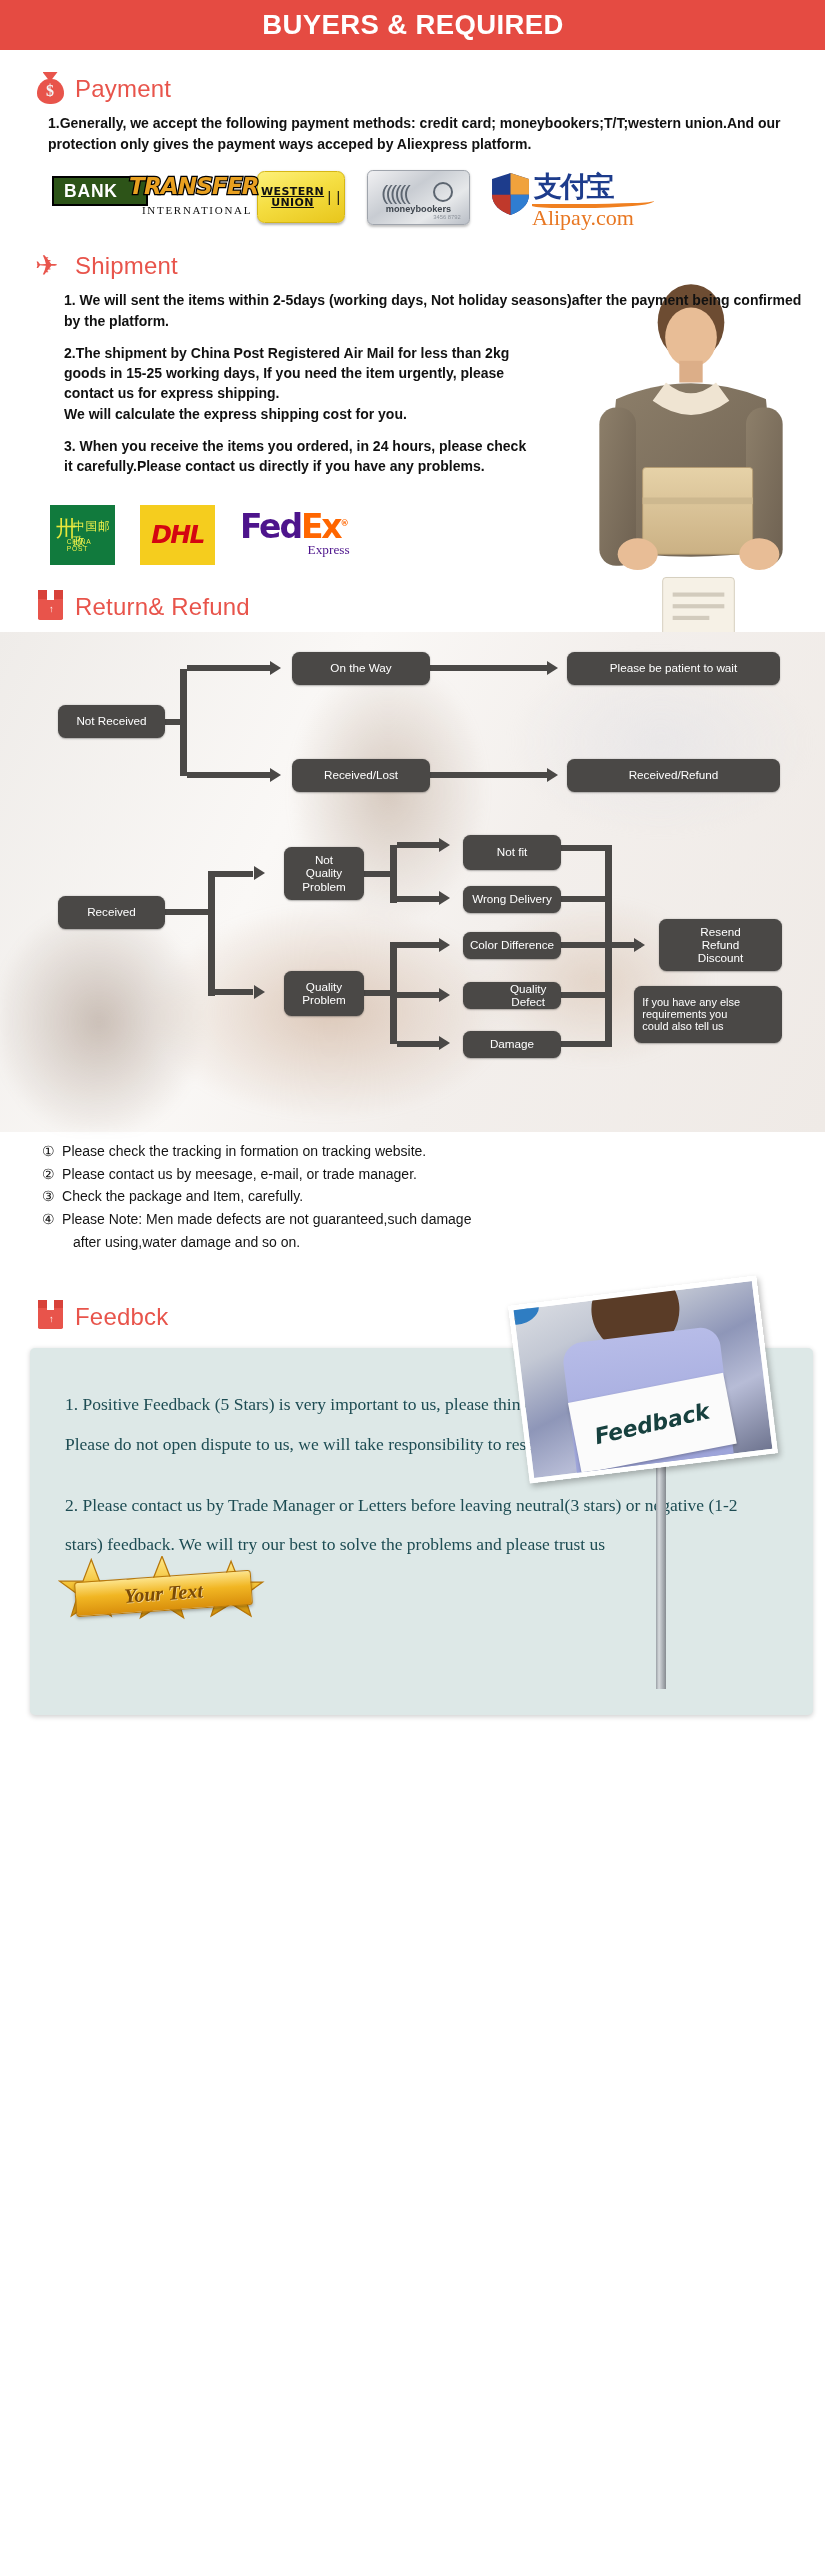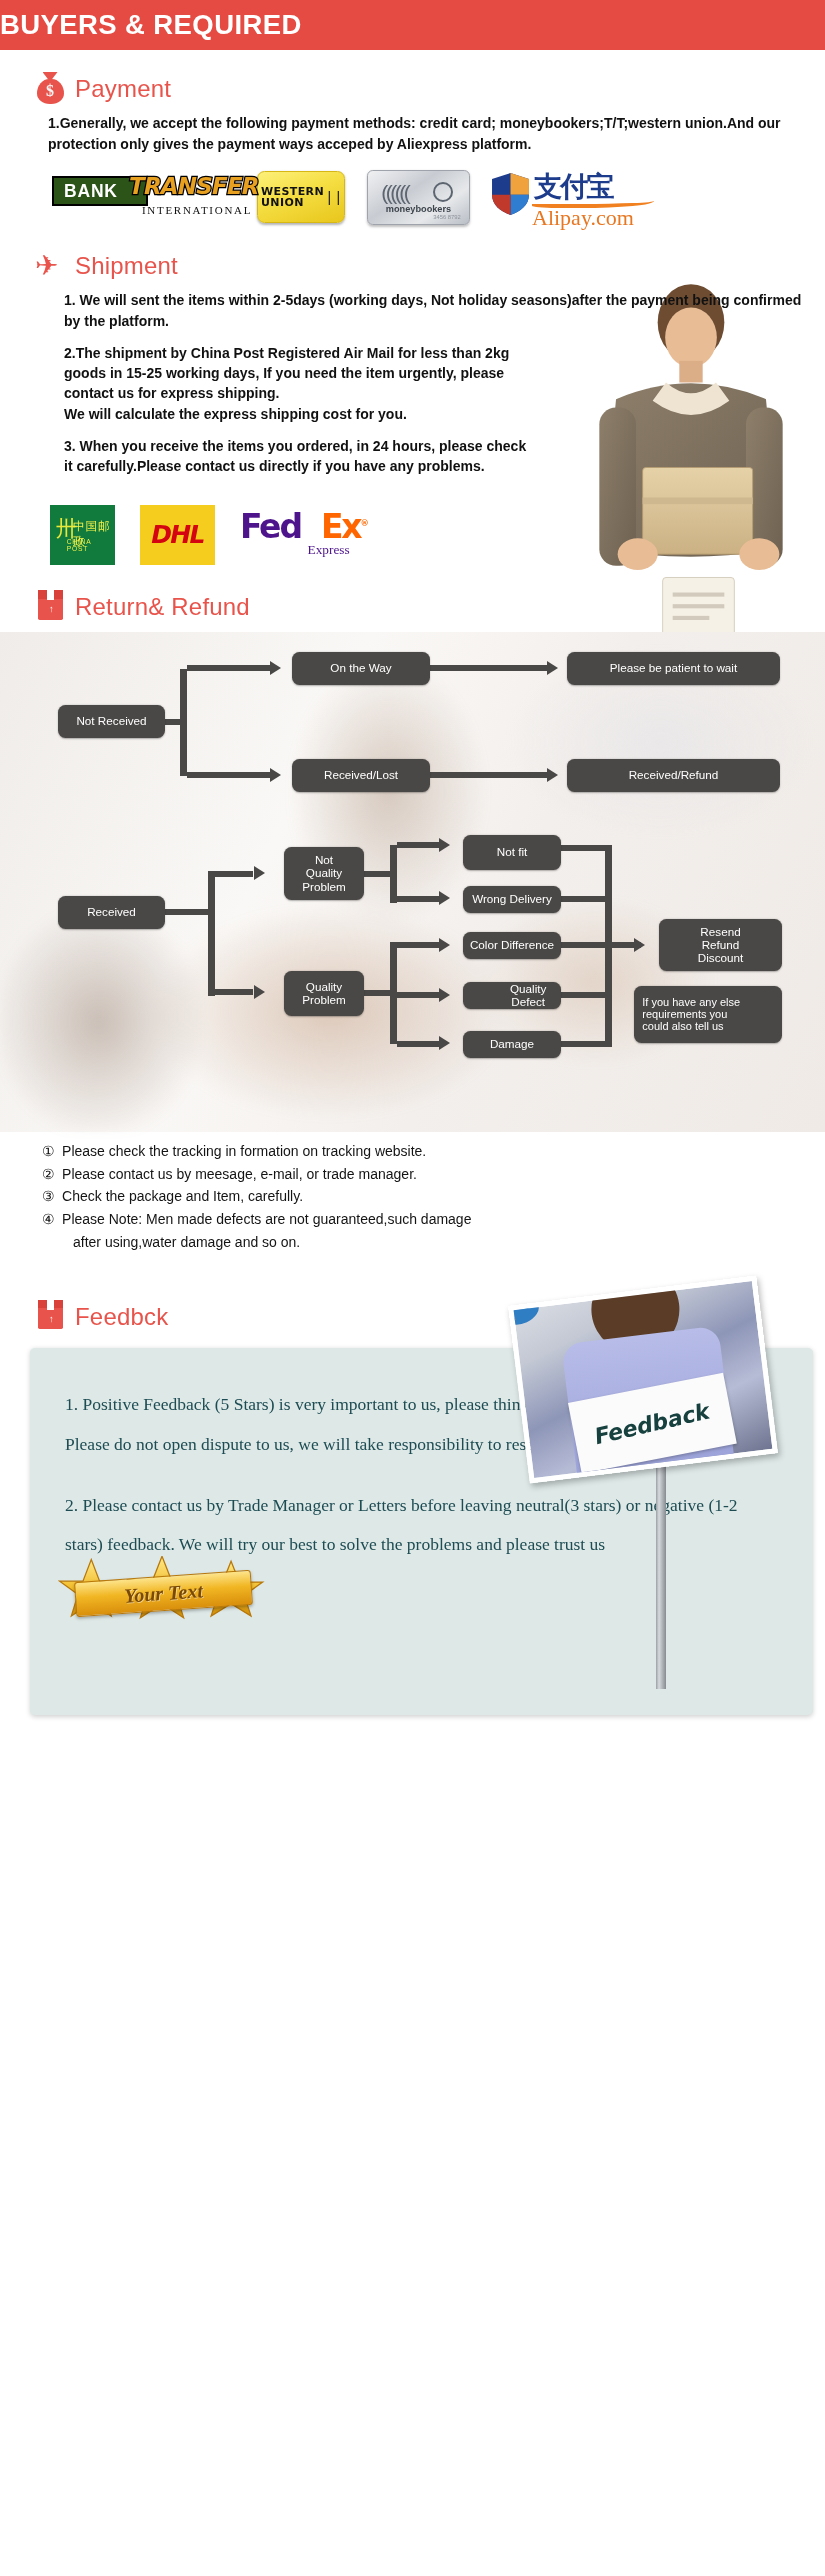--- a/index.html
+++ b/index.html
@@ -12,20 +12,21 @@
     -webkit-font-smoothing: antialiased;
   }
   .page { position: relative; width: 826px; min-height: 2576px; overflow: hidden; }
 
   
   .banner {
     background: #e54b42;
     height: 50px;
     display: flex;
     align-items: center;
+    justify-content: center;
   }
   .banner-title {
     color: #ffffff;
     font-size: 27.5px;
     font-weight: bold;
     letter-spacing: 0.4px;
   }
 
   
   .sec-head {
@@ -104,21 +105,21 @@
     color:#111; font-family:"Liberation Serif", serif;
   }
   .logo-wu {
     width: 88px; height: 52px; border-radius:7.5px;
     background: linear-gradient(160deg,#fdf07a 0%, #f5de42 45%, #e8c61c 100%);
     border:0.8px solid #d6b714;
     display:flex; align-items:center; justify-content:center;
     box-shadow: 0 1.7px 2.5px rgba(0,0,0,.3);
   }
   .wu-txt { font-size:11px; font-weight:bold; line-height:1.0; letter-spacing:0.4px; color:#111;
-     font-family:"DejaVu Sans", sans-serif; text-align:left; }
+     font-family:"DejaVu Sans", sans-serif; text-align:center;text-decoration:underline; }
   .wu-bars { display:inline-block; margin-left:3.3px; color:#111; font-size:14px; letter-spacing:0.8px;}
   .logo-mb {
     width:103px; height:55px; border-radius:5.8px;
     background: linear-gradient(145deg,#f1f1f3 0%, #c8ccd2 40%, #e6e8ea 70%, #b9bec6 100%);
     border:0.8px solid #9fa4ac; position:relative; box-shadow: 0 1.7px 2.5px rgba(0,0,0,.25);
   }
   .mb-wave { position:absolute; left:13.3px; top:10px; font-size:21px; color:#5c6570; letter-spacing:-2.5px;}
   .mb-circ { position:absolute; left:65px; top:11px; width:20px; height:20px; border:2.5px solid #5c6570; border-radius:50%;}
   .mb-name { position:absolute; left:0; top:33px; width:100%; text-align:center; font-size:9.2px;
      font-weight:bold; color:#3d444c; }
@@ -144,21 +145,21 @@
   .cp { width:65px; height:60px; background:#117a3d; position:relative; }
   .cp-sym { position:absolute; left:5.8px; top:13.3px; font-size:22px; color:#e8e83a; line-height:1; font-family:"DejaVu Sans", sans-serif;}
   .cp-cn { position:absolute; left:23px; top:14px; font-size:11.7px; color:#f2f24a; font-family:"DejaVu Sans", sans-serif; letter-spacing:0.8px;}
   .cp-en { position:absolute; left:16.7px; top:33px; font-size:6.7px; color:#f2f24a; letter-spacing:0.8px;}
   .dhl { width:75px; height:60px; background:#f5cd1e; display:flex; align-items:center; justify-content:center;}
   .dhl-txt { color:#d40511; font-weight:bold; font-style:italic; font-size:25px; letter-spacing:-1.7px;
      font-family:"DejaVu Sans", sans-serif;}
   .fedex { position:relative; width:113px; height:60px; }
   .fx-top { font-size:33px; font-weight:bold; letter-spacing:-2.1px; font-family:"DejaVu Sans", sans-serif; line-height:37px;}
   .fx-p { color:#4d148c; }
-  .fx-o { color:#ff6600;margin-left:20px; }
+  .fx-o { color:#ff6600; }
   .fx-sub { position:absolute; right:3.3px; top:37px; font-size:13.3px; color:#4d148c; font-family:"Liberation Serif", serif;}
   .fx-r { font-size:8.3px; color:#ff6600; vertical-align:super;}
   .sf { position:relative; width:146px; height:60px; display:flex; align-items:center; gap:5.8px;}
   .sf-badge { width:52px; height:43px; border-radius:50%/46%; border:5.8px solid #111;
      display:flex; align-items:center; justify-content:center; position:relative;}
   .sf-badge:before { content:""; position:absolute; left:-10px; top:7.5px; width:6.7px; height:25px; background:#111;
      border-radius:50%;}
   .sf-badge:after { content:""; position:absolute; right:-10px; top:7.5px; width:6.7px; height:25px; background:#111;
      border-radius:50%;}
   .sf-sf { font-weight:bold; font-size:16.7px; color:#111; font-family:"DejaVu Sans", sans-serif;}

